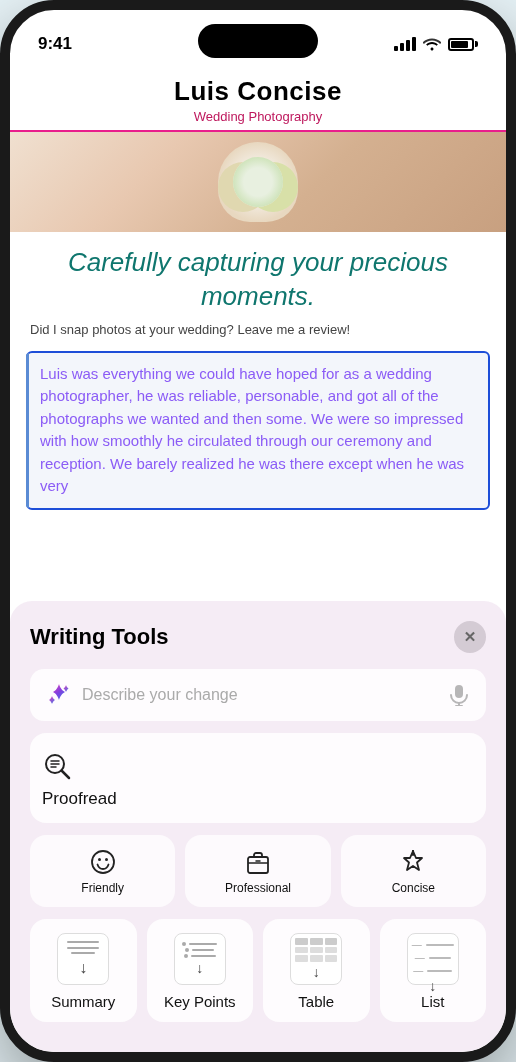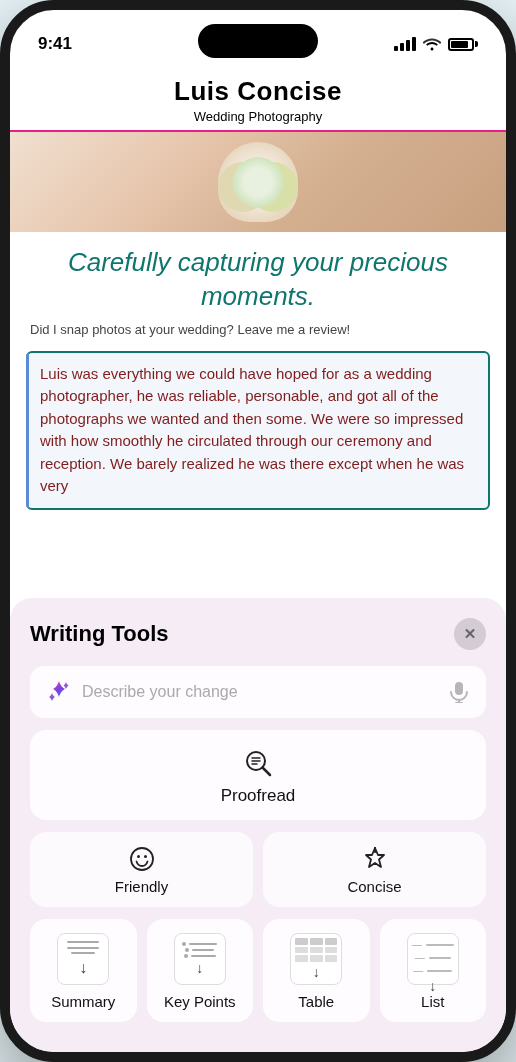--- a/index.html
+++ b/index.html
@@ -74,21 +74,21 @@
 
     .website-name {
       font-size: 26px;
       font-weight: 600;
       color: #000;
       letter-spacing: 0.5px;
     }
 
     .website-subtitle {
       font-size: 13px;
-      color: #000000;
+      color: #be185d;
       margin-top: 2px;
     }
 
     .website-image {
       width: 100%;
       height: 100px;
       background: linear-gradient(135deg, #f0e0d0 0%, #e8c8b0 30%, #d4b090 60%, #c8a080 100%);
       position: relative;
       overflow: hidden;
     }
@@ -129,25 +129,25 @@
     }
 
     .website-cta {
       font-size: 13px;
       color: #444;
       padding: 0 20px 10px;
     }
 
     .review-text-box {
       margin: 4px 16px 10px;
-      border: 2px solid #0f766e;
+      border: 2px solid #1d4ed8;
       border-radius: 6px;
       padding: 10px 12px;
       font-size: 15px;
-      color: #7f1d1d;
+      color: #8b5cf6;
       line-height: 1.5;
       background: rgba(173, 196, 230, 0.15);
       position: relative;
     }
 
     .review-text-box::before {
       content: '';
       position: absolute;
       left: -2px;
       top: 0;
@@ -234,21 +234,21 @@
       margin-bottom: 12px;
     }
 
     .action-btn-large {
       flex: 1;
       background: rgba(255, 255, 255, 0.85);
       border-radius: 16px;
       padding: 18px 12px 14px;
       display: flex;
       flex-direction: column;
-      align-items: center;
+      align-items: flex-start;
       gap: 8px;
       cursor: pointer;
     }
 
     .action-btn-large .btn-icon {
       font-size: 26px;
       color: #333;
     }
 
     .action-btn-large .btn-label {
@@ -275,21 +275,21 @@
       gap: 6px;
       cursor: pointer;
     }
 
     .tone-btn .btn-icon {
       font-size: 22px;
       color: #333;
     }
 
     .tone-btn .btn-label {
-      font-size: 15px;
+      font-size: 12px;
       color: #111;
     }
 
     
     .format-actions {
       display: flex;
       gap: 10px;
     }
 
     .format-btn {
@@ -539,20 +539,29 @@
         <svg class="btn-icon" width="26" height="26" viewBox="0 0 26 26" fill="none">
           <circle cx="13" cy="13" r="11" stroke="#222" stroke-width="1.8" fill="none"></circle>
           <circle cx="9.5" cy="10.5" r="1.5" fill="#222"></circle>
           <circle cx="16.5" cy="10.5" r="1.5" fill="#222"></circle>
           <path d="M7.5 15.5 C8.5 18.5 11 20 13 20 C15 20 17.5 18.5 18.5 15.5" stroke="#222" stroke-width="1.8" stroke-linecap="round" fill="none"></path>
         </svg>
         <span class="btn-label">Friendly</span>
       </div>
       <div class="tone-btn">
         <svg class="btn-icon" width="26" height="26" viewBox="0 0 26 26" fill="none">
+          <rect x="3" y="8" width="20" height="16" rx="2" stroke="#222" stroke-width="1.8" fill="none"></rect>
+          <path d="M9 8 L9 6 C9 4.9 9.9 4 11 4 L15 4 C16.1 4 17 4.9 17 6 L17 8" stroke="#222" stroke-width="1.8" fill="none"></path>
+          <line x1="3" y1="14" x2="23" y2="14" stroke="#222" stroke-width="1.5"></line>
+          <line x1="11" y1="12" x2="15" y2="12" stroke="#222" stroke-width="1.5" stroke-linecap="round"></line>
+        </svg>
+        <span class="btn-label">Professional</span>
+      </div>
+      <div class="tone-btn">
+        <svg class="btn-icon" width="26" height="26" viewBox="0 0 26 26" fill="none">
           <path d="M13 2 L13 2" stroke="#222" stroke-width="2" stroke-linecap="round"></path>
           <path d="M13 2 L16 9 L22 9 L17 13.5 L19 21 L13 17 L7 21 L9 13.5 L4 9 L10 9 Z" stroke="#222" stroke-width="1.8" fill="none" stroke-linejoin="round"></path>
           <line x1="13" y1="2" x2="13" y2="6" stroke="#222" stroke-width="2" stroke-linecap="round"></line>
         </svg>
         <span class="btn-label">Concise</span>
       </div>
     </div>
 
     <div class="format-actions">
 

